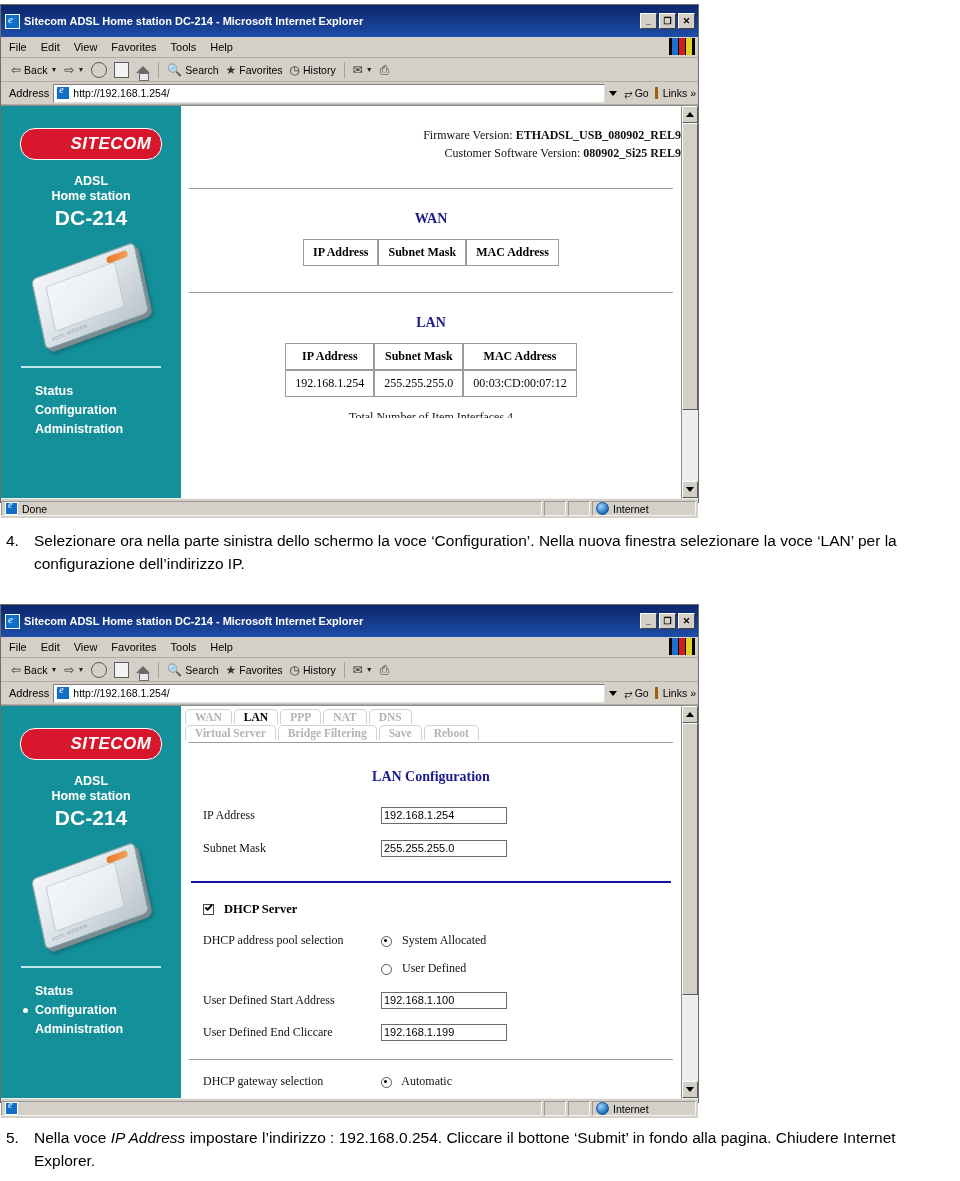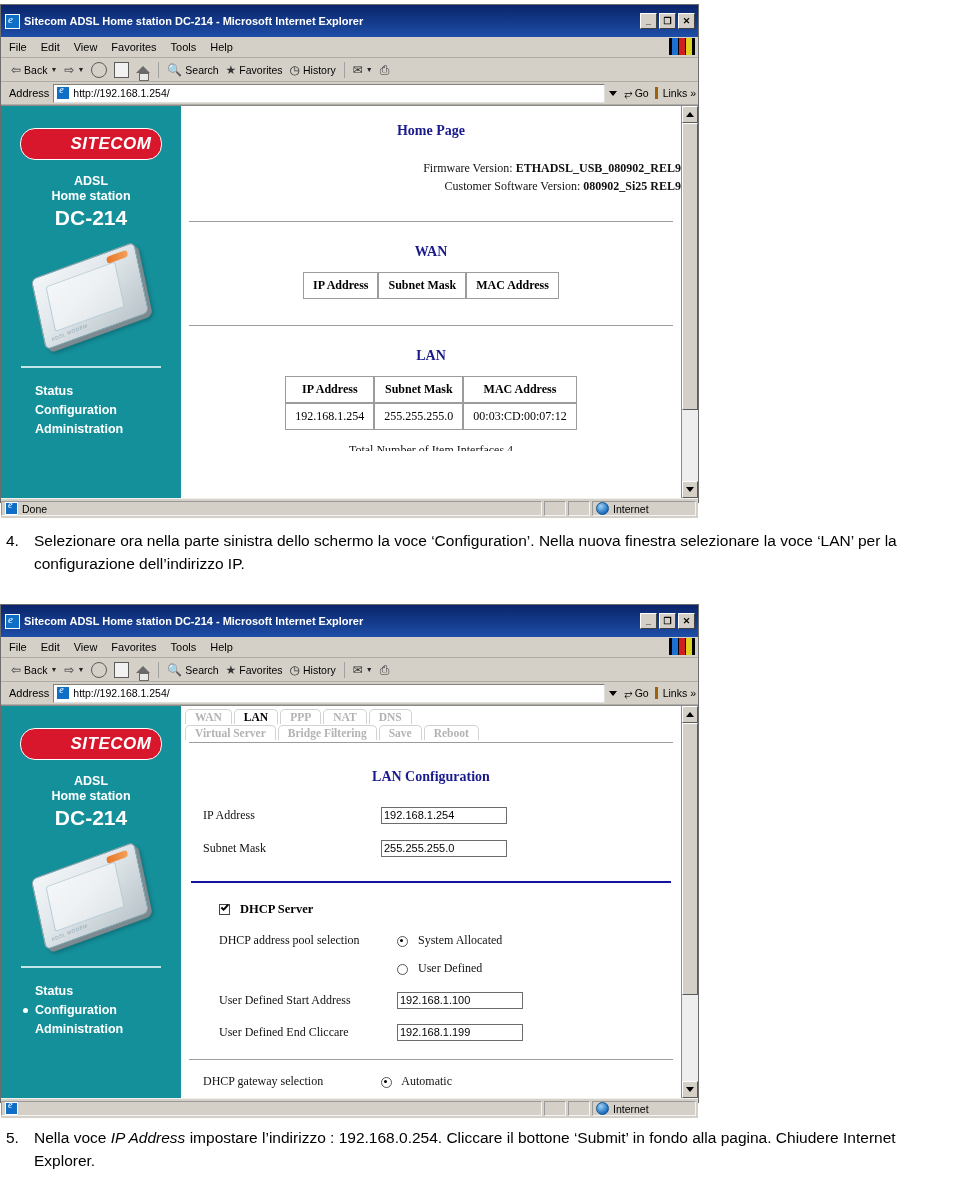--- a/index.html
+++ b/index.html
@@ -295,21 +295,20 @@
           <div class="side-nav-item">
             <span>Configuration</span>
           </div>
           <div class="side-nav-item">
             <span>Administration</span>
           </div>
         </div>
       </div>
 
       <div class="content">
-        <div class="page-title" style="margin-top:17px;">Home Page</div>
 
         <div style="margin-top:20px;padding-left:78px;text-align:right;">
           <div class="kv" style="line-height:18px;">
             <span class="k" style="width:128px;">Firmware Version:</span>
             <span class="v">ETHADSL_USB_080902_REL9</span>
           </div>
           <div class="kv" style="line-height:18px;">
             <span class="k">Customer Software Version:</span>
             <span class="v">080902_Si25 REL9</span>
           </div>
@@ -529,21 +528,21 @@
             <span class="inp">192.168.1.254</span>
           </div>
           <div class="formrow" style="margin-top:16px;">
             <span class="lbl">Subnet Mask</span>
             <span class="inp">255.255.255.0</span>
           </div>
         </div>
 
         <div class="hr-blue" style="margin-top:24px;"></div>
 
-        <div style="margin-top:16px;padding-left:38px;">
+        <div style="margin-top:16px;padding-left:22px;">
           <div>
             <span class="chk"></span>
             <span class="bold12">DHCP Server</span>
           </div>
 
           <div class="formrow" style="margin-top:16px;">
             <span class="lbl">DHCP address pool selection</span>
             <span style="font-size:12px;">
               <span class="rad on"></span>
               <span>System Allocated</span>

